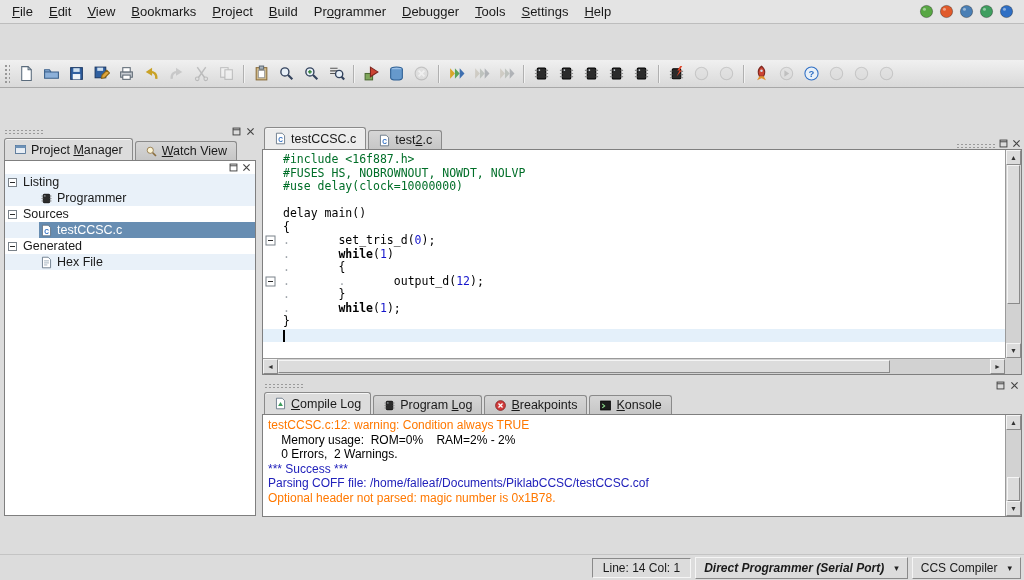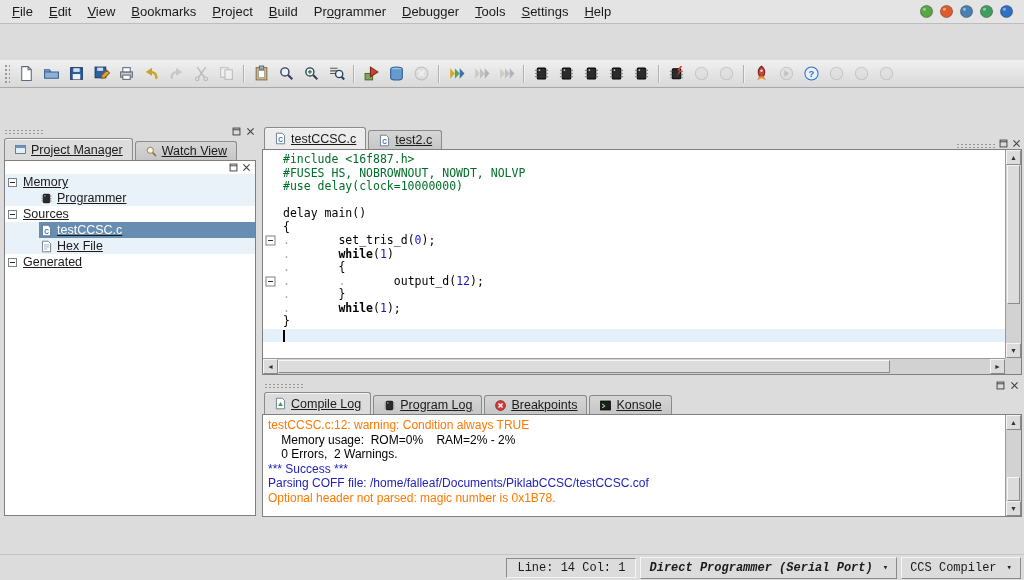--- a/index.html
+++ b/index.html
@@ -20,21 +20,21 @@
   .toolbar{height:28px;display:flex;align-items:center;gap:1px;padding:1px 4px;background:linear-gradient(#f0f0f0,#d9d9d9);border-bottom:1px solid #a8a8a8;flex:0 0 auto;}
   .grip{width:6px;height:20px;margin-right:3px;background:radial-gradient(#999 1px,transparent 1.3px) 0 0/4px 4px;}
   .tb-items{display:flex;align-items:center;gap:1px;}
   .tb-btn{width:24px;height:24px;display:flex;align-items:center;justify-content:center;border:1px solid transparent;border-radius:2px;background:transparent;}
   .tb-btn .tb-ic{width:17px;height:17px;display:block;}
   .tb-btn.disabled{opacity:.40;filter:grayscale(85%);}
   .tb-sep{width:9px;height:22px;position:relative;}
   .tb-sep::before{content:"";position:absolute;left:4px;top:2px;bottom:2px;width:1px;background:#b0b0b0;border-right:1px solid #f2f2f2;}
 
   
-  .main{flex:1;display:flex;min-height:0;padding:2px 2px 0 2px;text-decoration:underline;}
+  .main{flex:1;display:flex;min-height:0;padding:2px 2px 0 2px;}
   .left-panel{width:256px;flex:0 0 256px;display:flex;flex-direction:column;min-width:0;}
   .v-splitter{width:4px;flex:0 0 4px;}
   .right-col{flex:1;display:flex;flex-direction:column;min-width:0;}
 
   .dock-header{height:11px;display:flex;align-items:center;gap:3px;padding:0 2px;flex:0 0 auto;}
   .grip-h{width:40px;height:6px;background:radial-gradient(#9a9a9a 1px,transparent 1.3px) 0 0/4px 3px;}
   .spacer{flex:1;}
   .mini-btn{width:11px;height:11px;display:inline-block;}
 
   
@@ -90,21 +90,21 @@
   .sb-thumb-h{position:absolute;top:1px;bottom:1px;background:#dcdcdc;border:1px solid;border-color:#f5f5f5 #8a8a8a #8a8a8a #f5f5f5;}
   .sb-corner{position:absolute;right:0;bottom:0;width:16px;height:16px;background:#d2d2d2;}
 
   
   .h-splitter{height:5px;flex:0 0 5px;}
   .bottom-panel{height:138px;flex:0 0 138px;display:flex;flex-direction:column;min-height:0;}
   .log-frame{flex:1;position:relative;border:1px solid #7f7f7f;background:#fff;margin-bottom:1px;min-height:0;}
   .log{position:absolute;top:0;left:0;right:16px;bottom:0;padding:3px 5px;font-size:12px;line-height:14.5px;white-space:pre;overflow:hidden;}
 
   
-  .statusbar{height:26px;flex:0 0 26px;display:flex;align-items:center;gap:4px;padding:2px 3px;border-top:1px solid #c4c4c4;background:#dcdcdc;font-size:12px;font-family:Liberation Mono, monospace;}
+  .statusbar{height:26px;flex:0 0 26px;display:flex;align-items:center;gap:4px;padding:2px 3px;border-top:1px solid #c4c4c4;background:#dcdcdc;font-size:12px;}
   .sb-msg{flex:1;height:20px;}
   .sb-field{height:20px;display:flex;align-items:center;padding:0 10px;border:1px solid;border-color:#8a8a8a #f5f5f5 #f5f5f5 #8a8a8a;background:#dcdcdc;white-space:nowrap;}
   .sb-combo{height:22px;display:flex;align-items:center;gap:10px;padding:0 8px;border:1px solid;border-color:#f5f5f5 #8a8a8a #8a8a8a #f5f5f5;background:#dcdcdc;white-space:nowrap;}
   .prog-label{font-style:italic;font-weight:bold;}
   .combo-arrow{font-size:9px;color:#222;}
 </style>
 </head>
 <body>
 
 <div class="app">
@@ -496,21 +496,21 @@
               <svg viewBox="0 0 16 16" xmlns="http://www.w3.org/2000/svg">
                 <path d="M3.5 3.5l9 9M12.5 3.5l-9 9" stroke="#444" stroke-width="1.7"></path>
               </svg>
             </span>
         </div>
         <div class="tree">
             <div class="tree-row alt">
               <span class="row-indent" style="width: 0px;"></span>
               <span class="expander"></span>
               <span class="row-body">
-                <span class="tree-label">Memory</span>
+                <span class="tree-label">Listing</span>
               </span>
             </div>
             <div class="tree-row alt">
               <span class="row-indent" style="width: 34px;"></span>
               <span class="row-body">
                 <span class="tree-icon">
                   <svg viewBox="0 0 16 16" xmlns="http://www.w3.org/2000/svg">
                     <rect x="4" y="2.8" width="8" height="10.4" rx="1" fill="#2b2b2b" stroke="#000"></rect>
                     <path d="M4 5H1.8M4 8H1.8M4 11H1.8M14.2 5H12M14.2 8H12M14.2 11H12" stroke="#8a8a8a" stroke-width="1.1"></path>
                     <circle cx="6" cy="4.8" r=".8" fill="#cfd6dd"></circle>
@@ -531,37 +531,37 @@
               <span class="row-body">
                 <span class="tree-icon">
                   <svg viewBox="0 0 16 16" xmlns="http://www.w3.org/2000/svg">
                     <path d="M3 1.5h7l3 3v10H3z" fill="#fff" stroke="#5a6b7c"></path>
                     <text x="8" y="12" text-anchor="middle" font-size="8" font-weight="bold" fill="#2f6fc4" font-family="Liberation Sans,sans-serif">C</text>
                   </svg>
                 </span>
                 <span class="tree-label">testCCSC.c</span>
               </span>
             </div>
+            <div class="tree-row">
+              <span class="row-indent" style="width: 0px;"></span>
+              <span class="expander"></span>
+              <span class="row-body">
+                <span class="tree-label">Generated</span>
+              </span>
+            </div>
             <div class="tree-row alt">
               <span class="row-indent" style="width: 34px;"></span>
               <span class="row-body">
                 <span class="tree-icon">
                   <svg viewBox="0 0 16 16" xmlns="http://www.w3.org/2000/svg">
                     <path d="M3 1.5h7l3 3v10H3z" fill="#fff" stroke="#5a6b7c"></path>
                     <path d="M5 6h6M5 8.5h6M5 11h4" stroke="#8fa0b0"></path>
                   </svg>
                 </span>
                 <span class="tree-label">Hex File</span>
-              </span>
-            </div>
-            <div class="tree-row">
-              <span class="row-indent" style="width: 0px;"></span>
-              <span class="expander"></span>
-              <span class="row-body">
-                <span class="tree-label">Generated</span>
               </span>
             </div>
           </div>
       </div>
     </div>
 
     <div class="v-splitter"></div>
 
     <div class="right-col">
 

